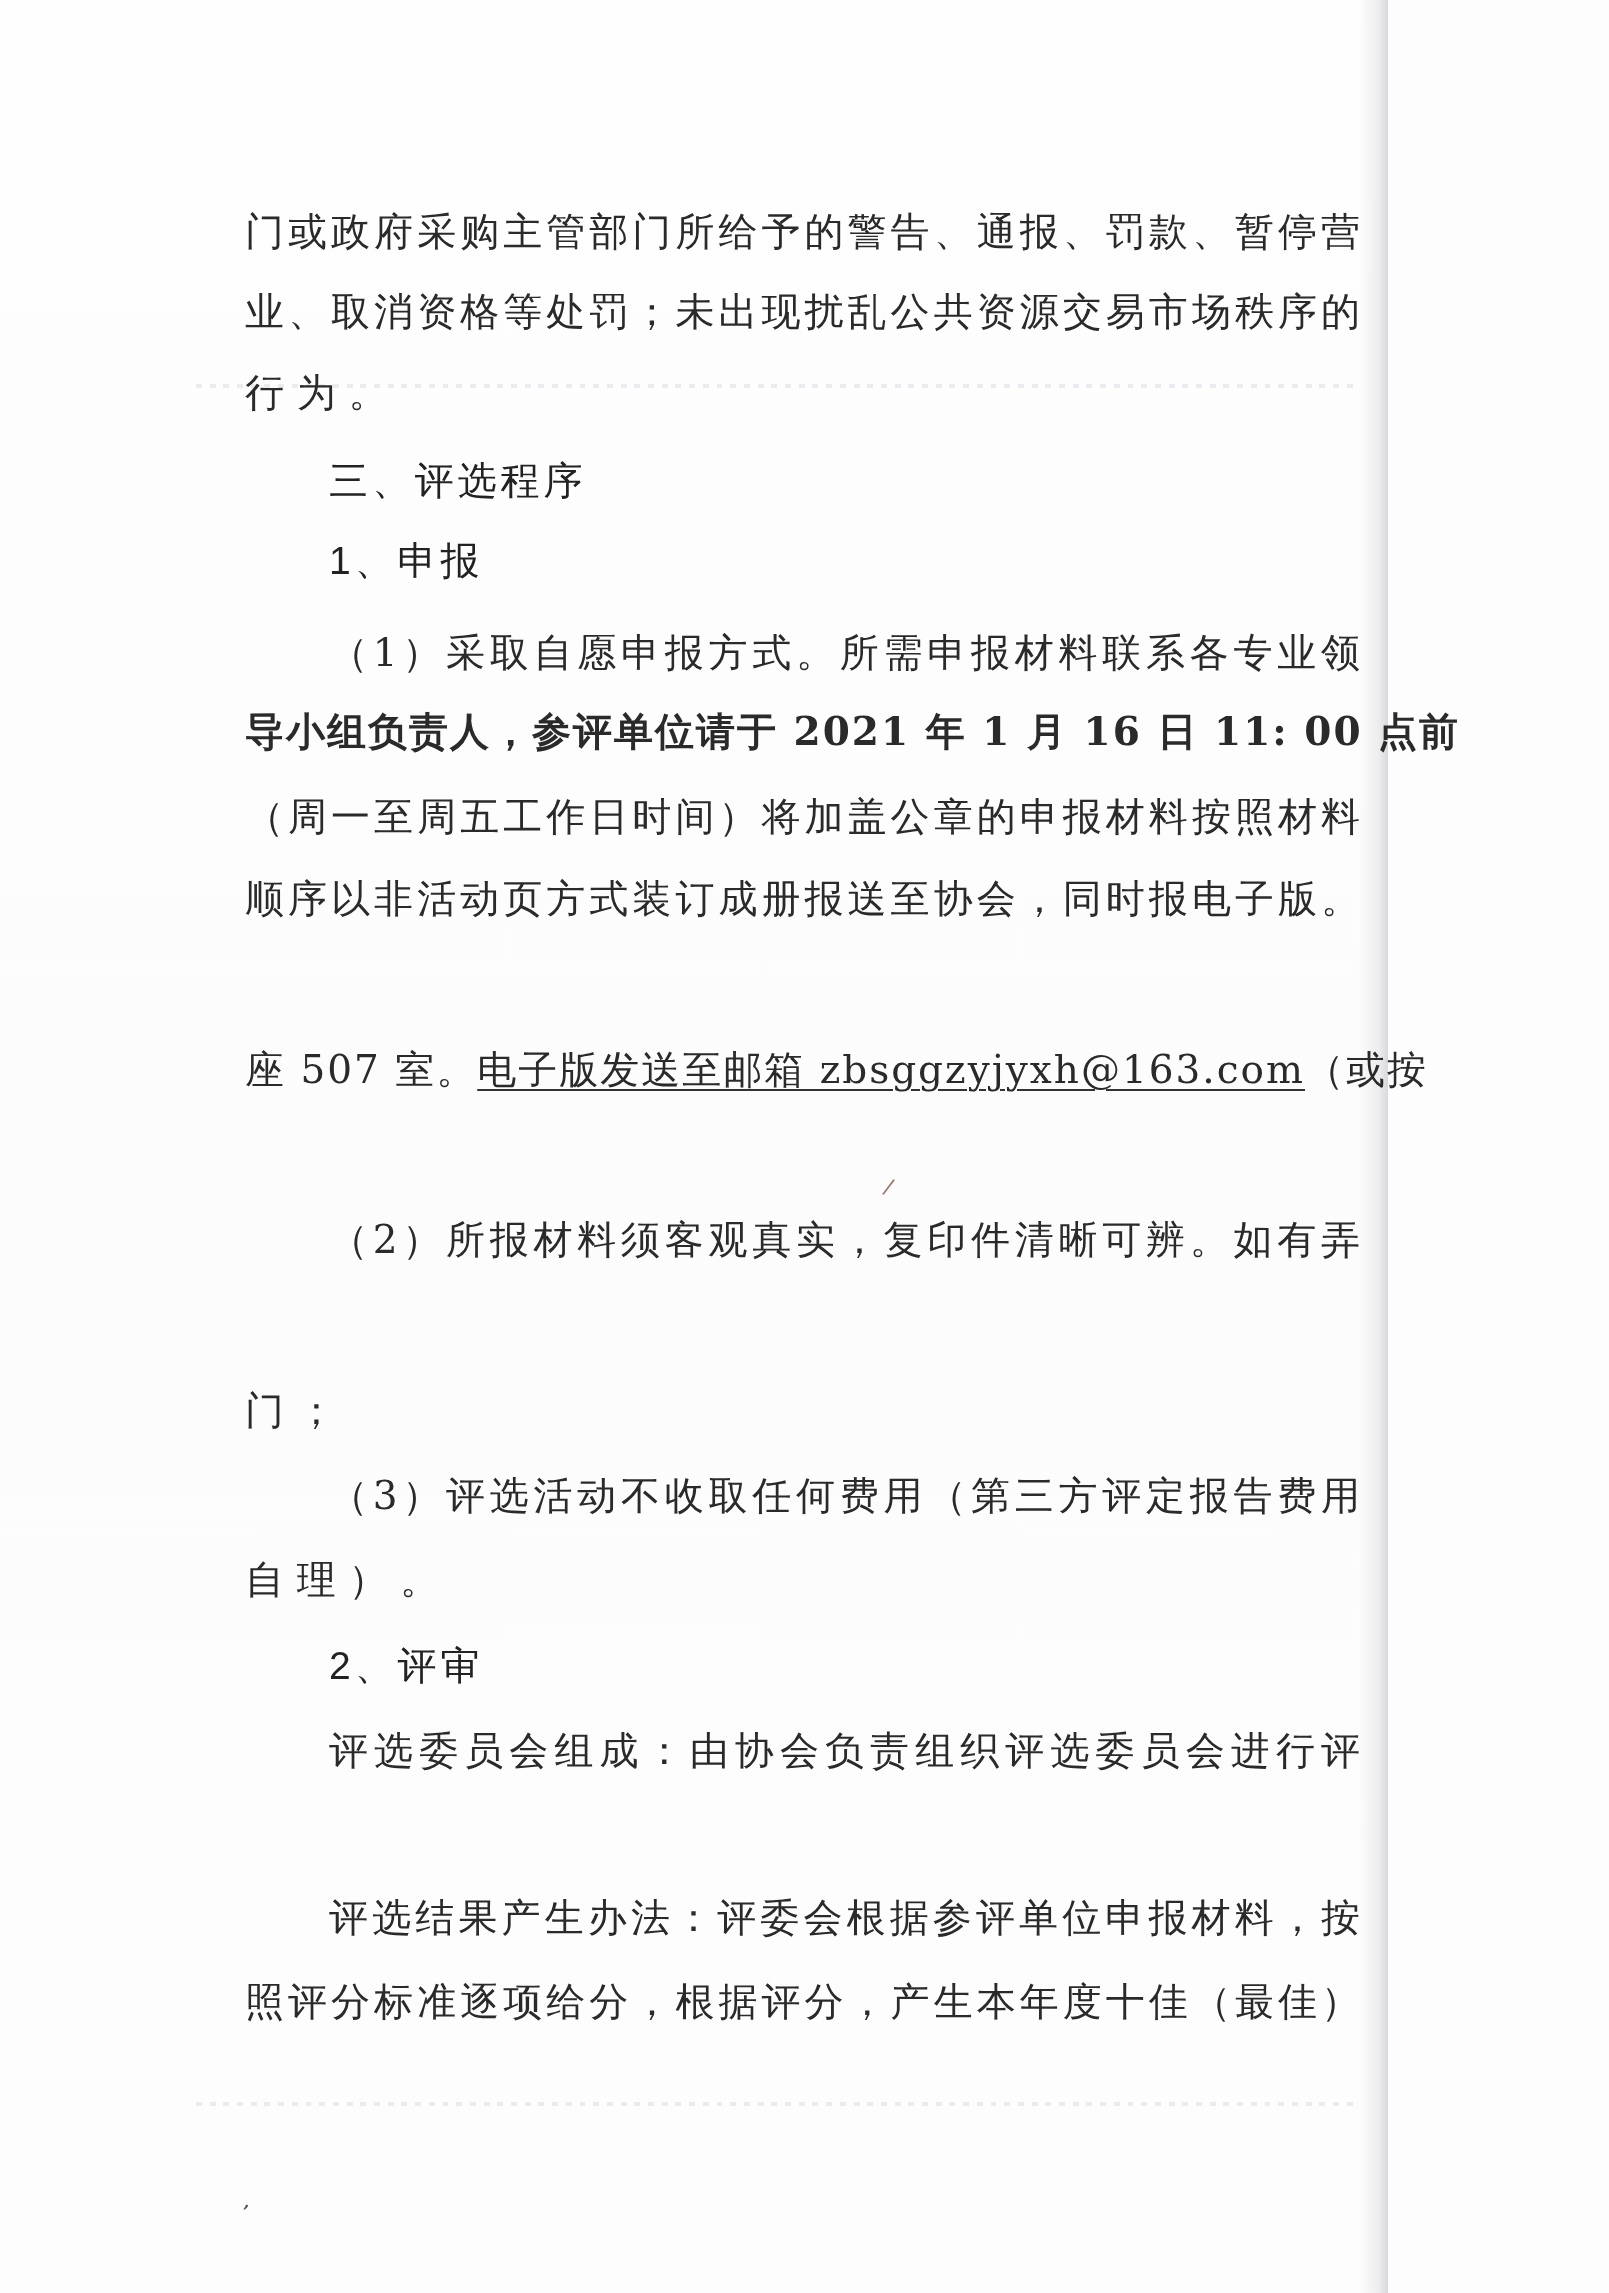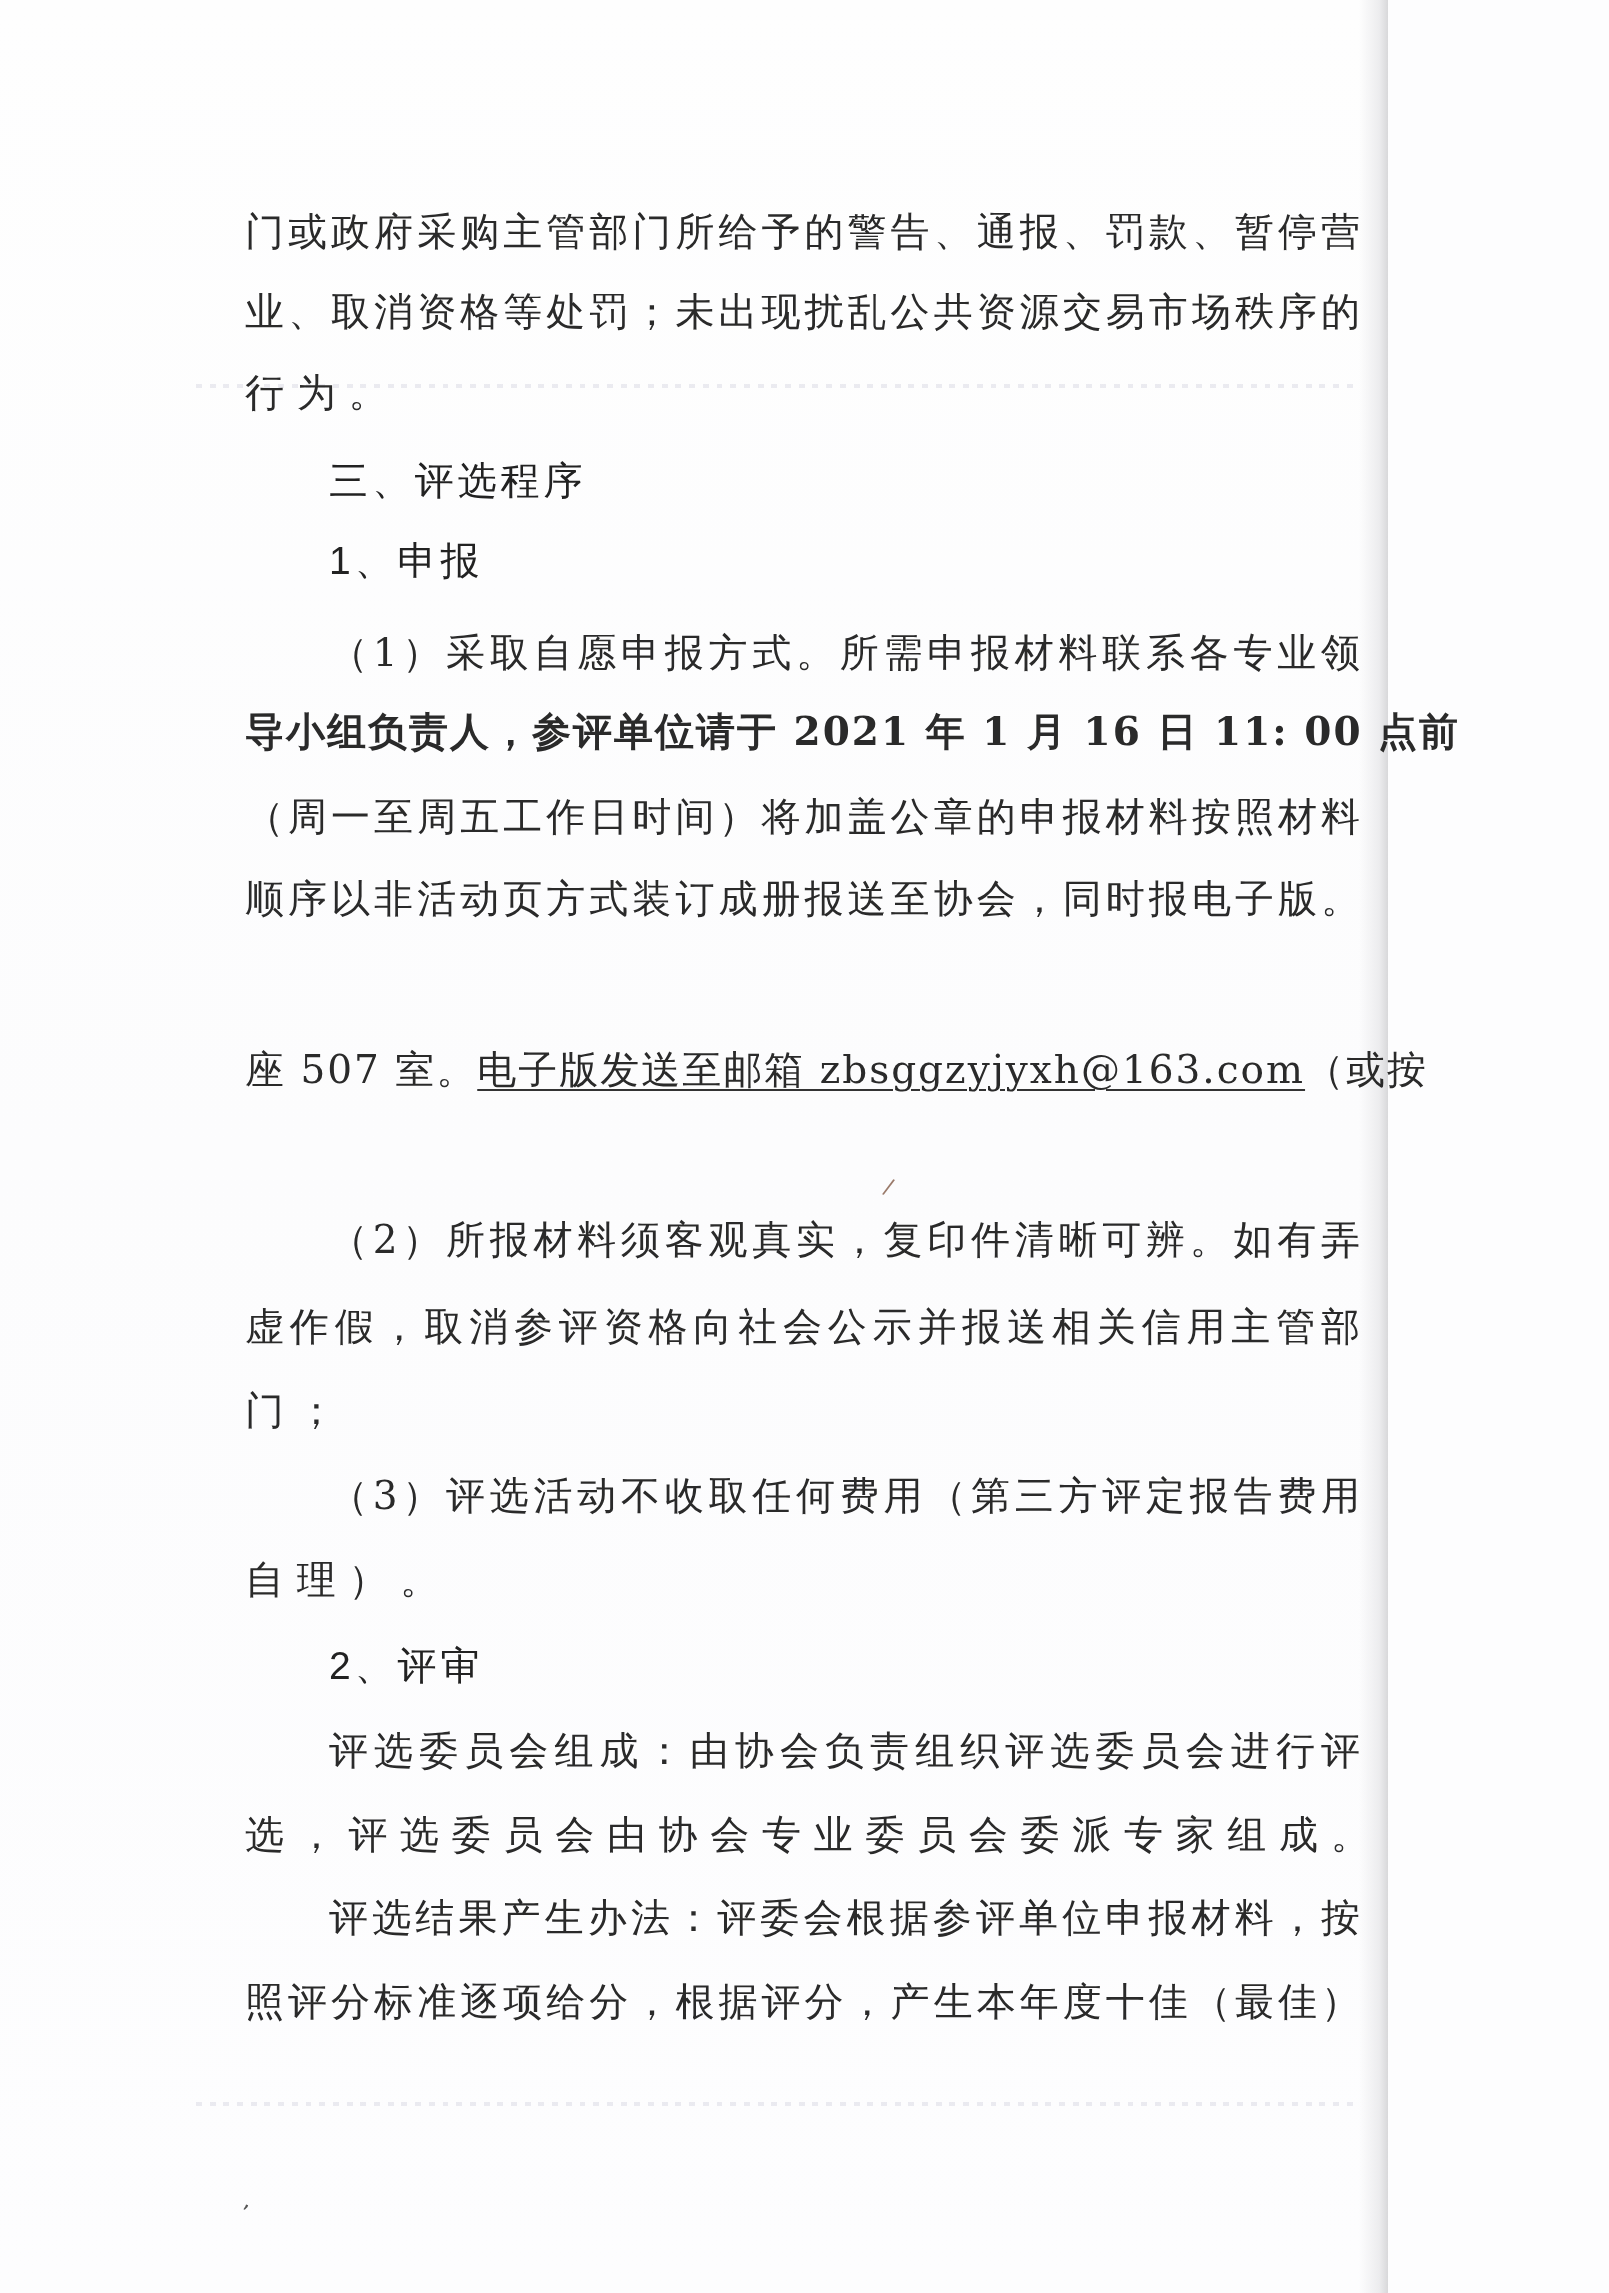--- a/index.html
+++ b/index.html
@@ -100,29 +100,27 @@
   <div class="line" style="top:704px;font-weight:bold;">导小组负责人，参评单位请于 2021 年 1 月 16 日 11: 00 点前</div>
   <div class="line" style="top:789px;">（周一至周五工作日时间）将加盖公章的申报材料按照材料</div>
   <div class="line" style="top:871px;">顺序以非活动页方式装订成册报送至协会，同时报电子版。</div>
   <div class="line" style="top:1042px;">
     <span>座 507 室。</span><span class="u">电子版发送至邮箱 zbsggzyjyxh@163.com</span><span>（或按</span>
   </div>
 
   <div class="mark" style="left:885px; top:1174px;">/</div>
 
   <div class="line indent" style="top:1212px;">（2）所报材料须客观真实，复印件清晰可辨。如有弄</div>
-  <div class="line" style="top:1299px;">虚作假，取消参评资格向社会公示并报送相关信用主管部</div>
   <div class="line last" style="top:1383px;">门；</div>
 
   <div class="line indent" style="top:1468px;">（3）评选活动不收取任何费用（第三方评定报告费用</div>
   <div class="line last" style="top:1552px;">自理）。</div>
 
   <div class="line heading" style="top:1638px;">2、评审</div>
 
   <div class="line indent" style="top:1723px;">评选委员会组成：由协会负责组织评选委员会进行评</div>
-  <div class="line last" style="top:1807px;">选，评选委员会由协会专业委员会委派专家组成。</div>
 
   <div class="line indent" style="top:1890px;">评选结果产生办法：评委会根据参评单位申报材料，按</div>
   <div class="line" style="top:1974px;">照评分标准逐项给分，根据评分，产生本年度十佳（最佳）</div>
 
   <div class="mark" style="left:245px; top:2188px; color:#555;">,</div>
 </div>
 
 
 </body></html>

